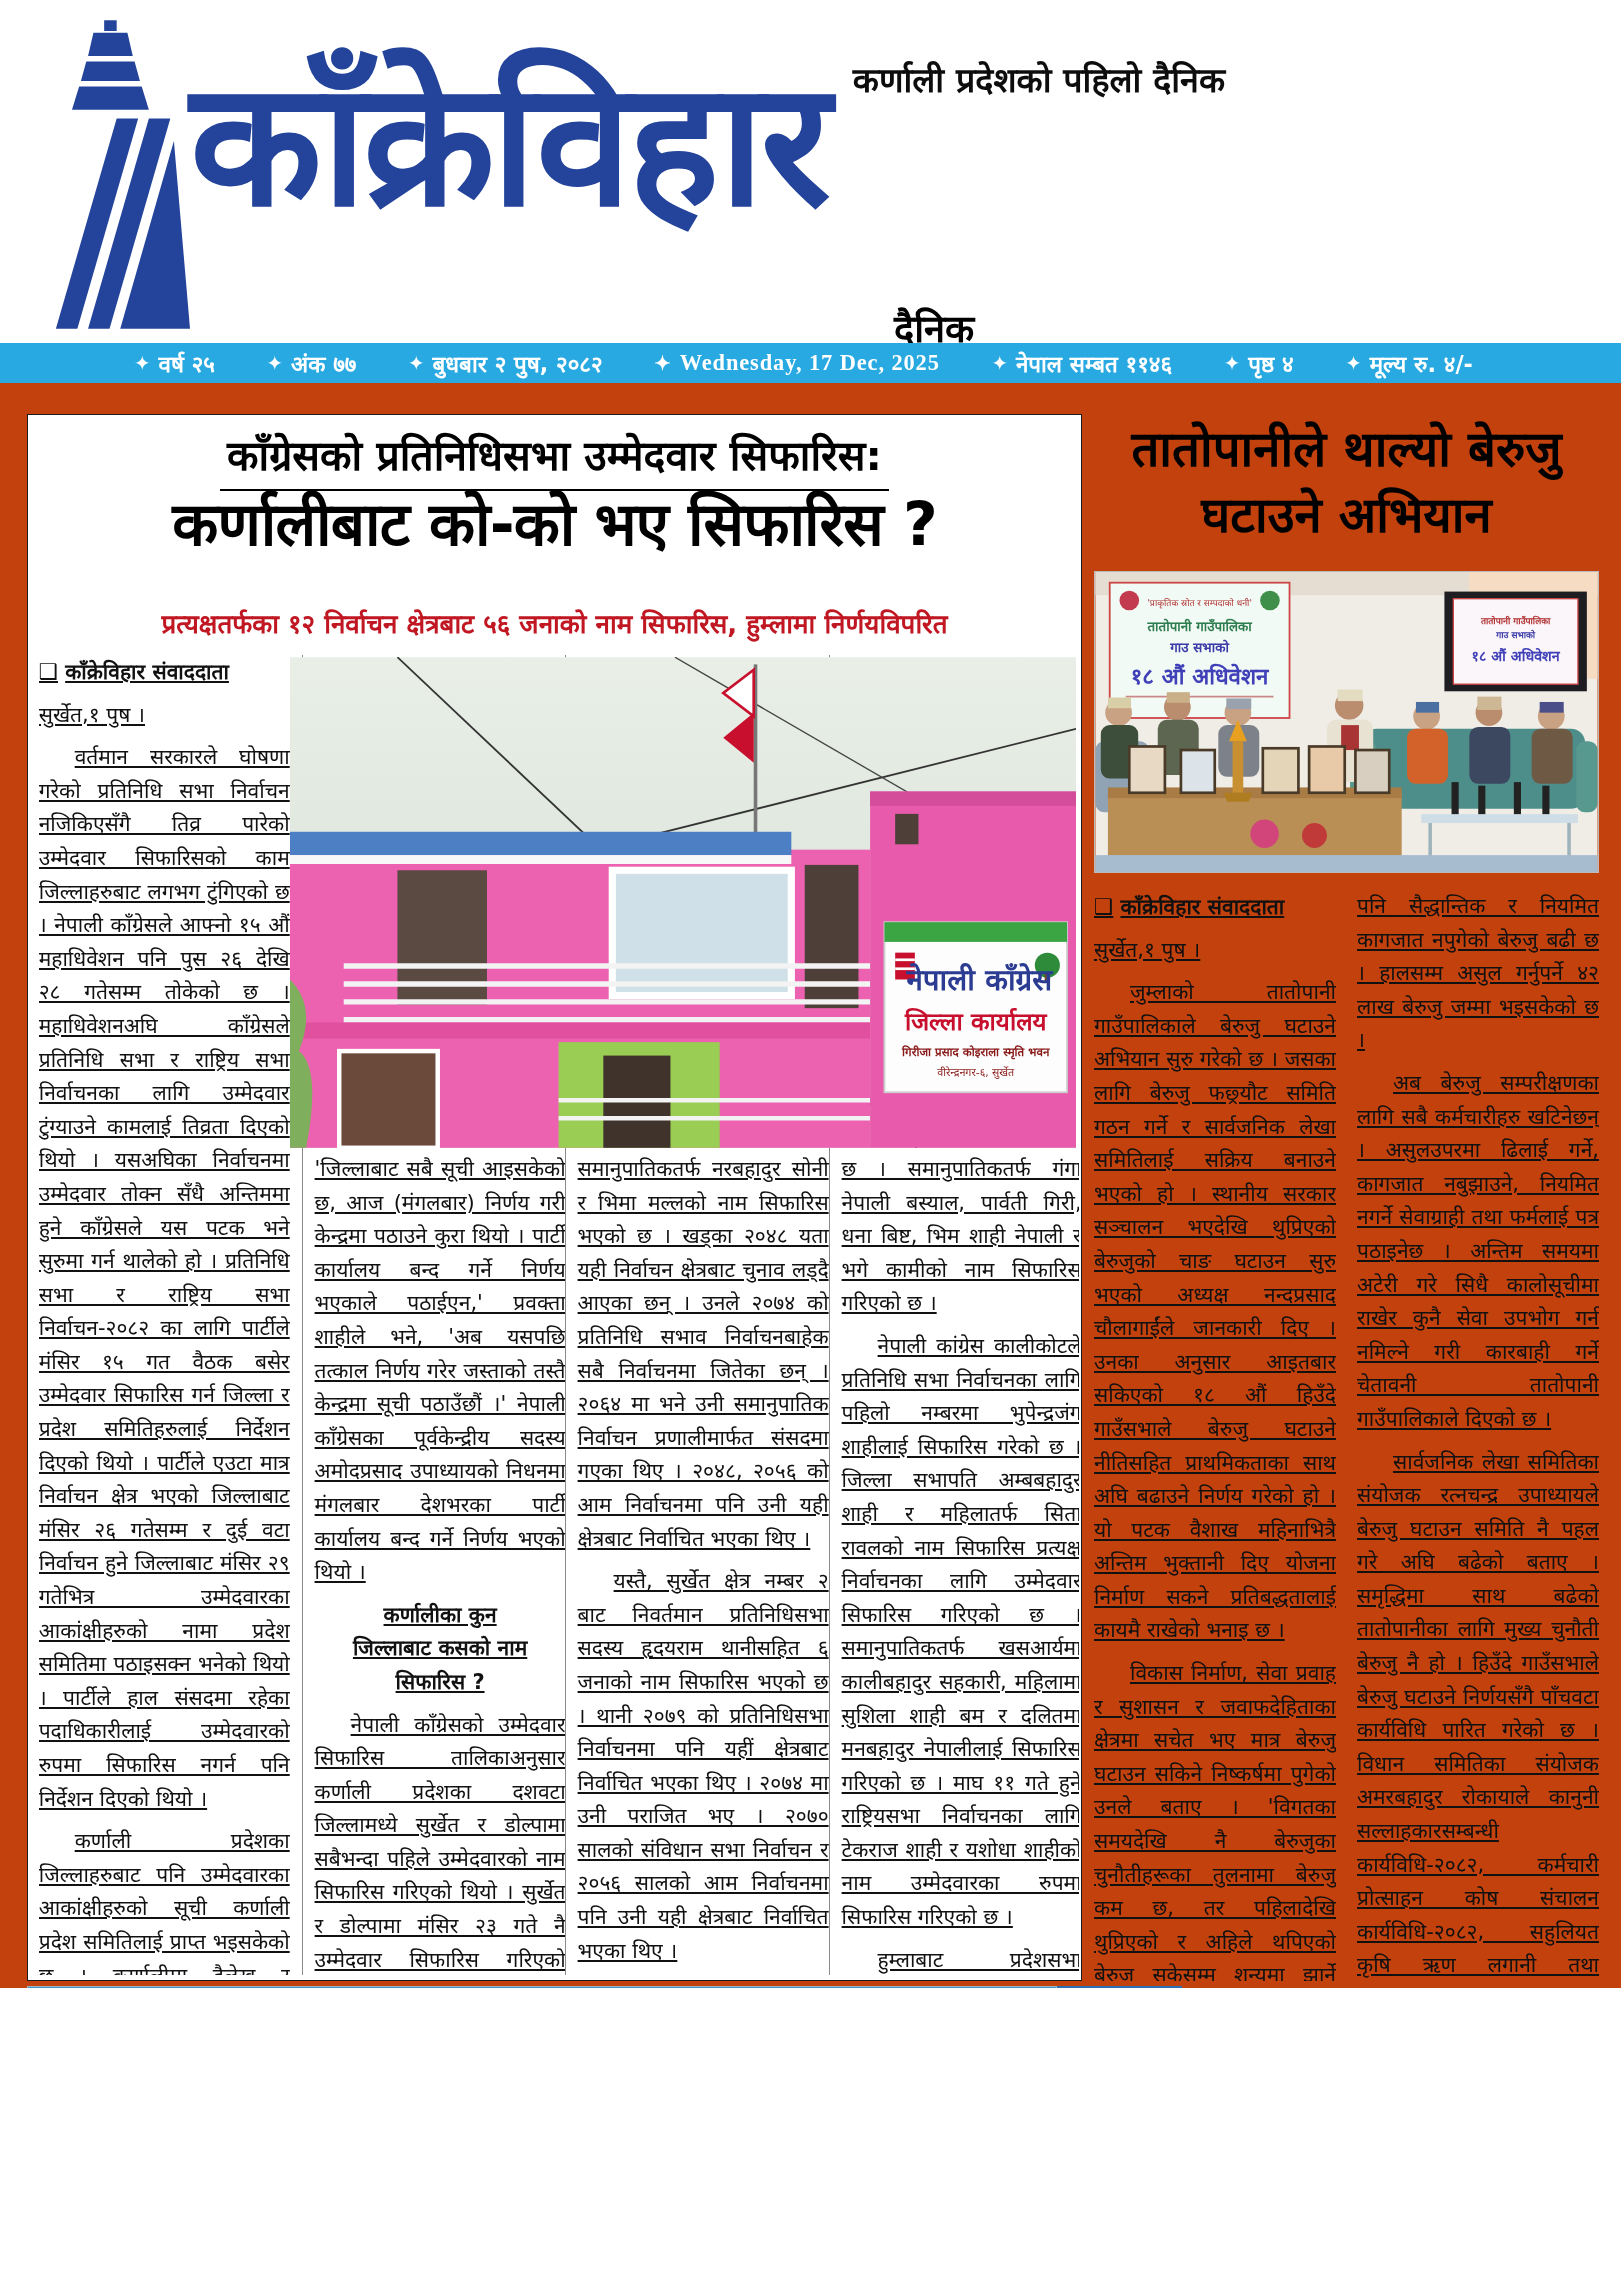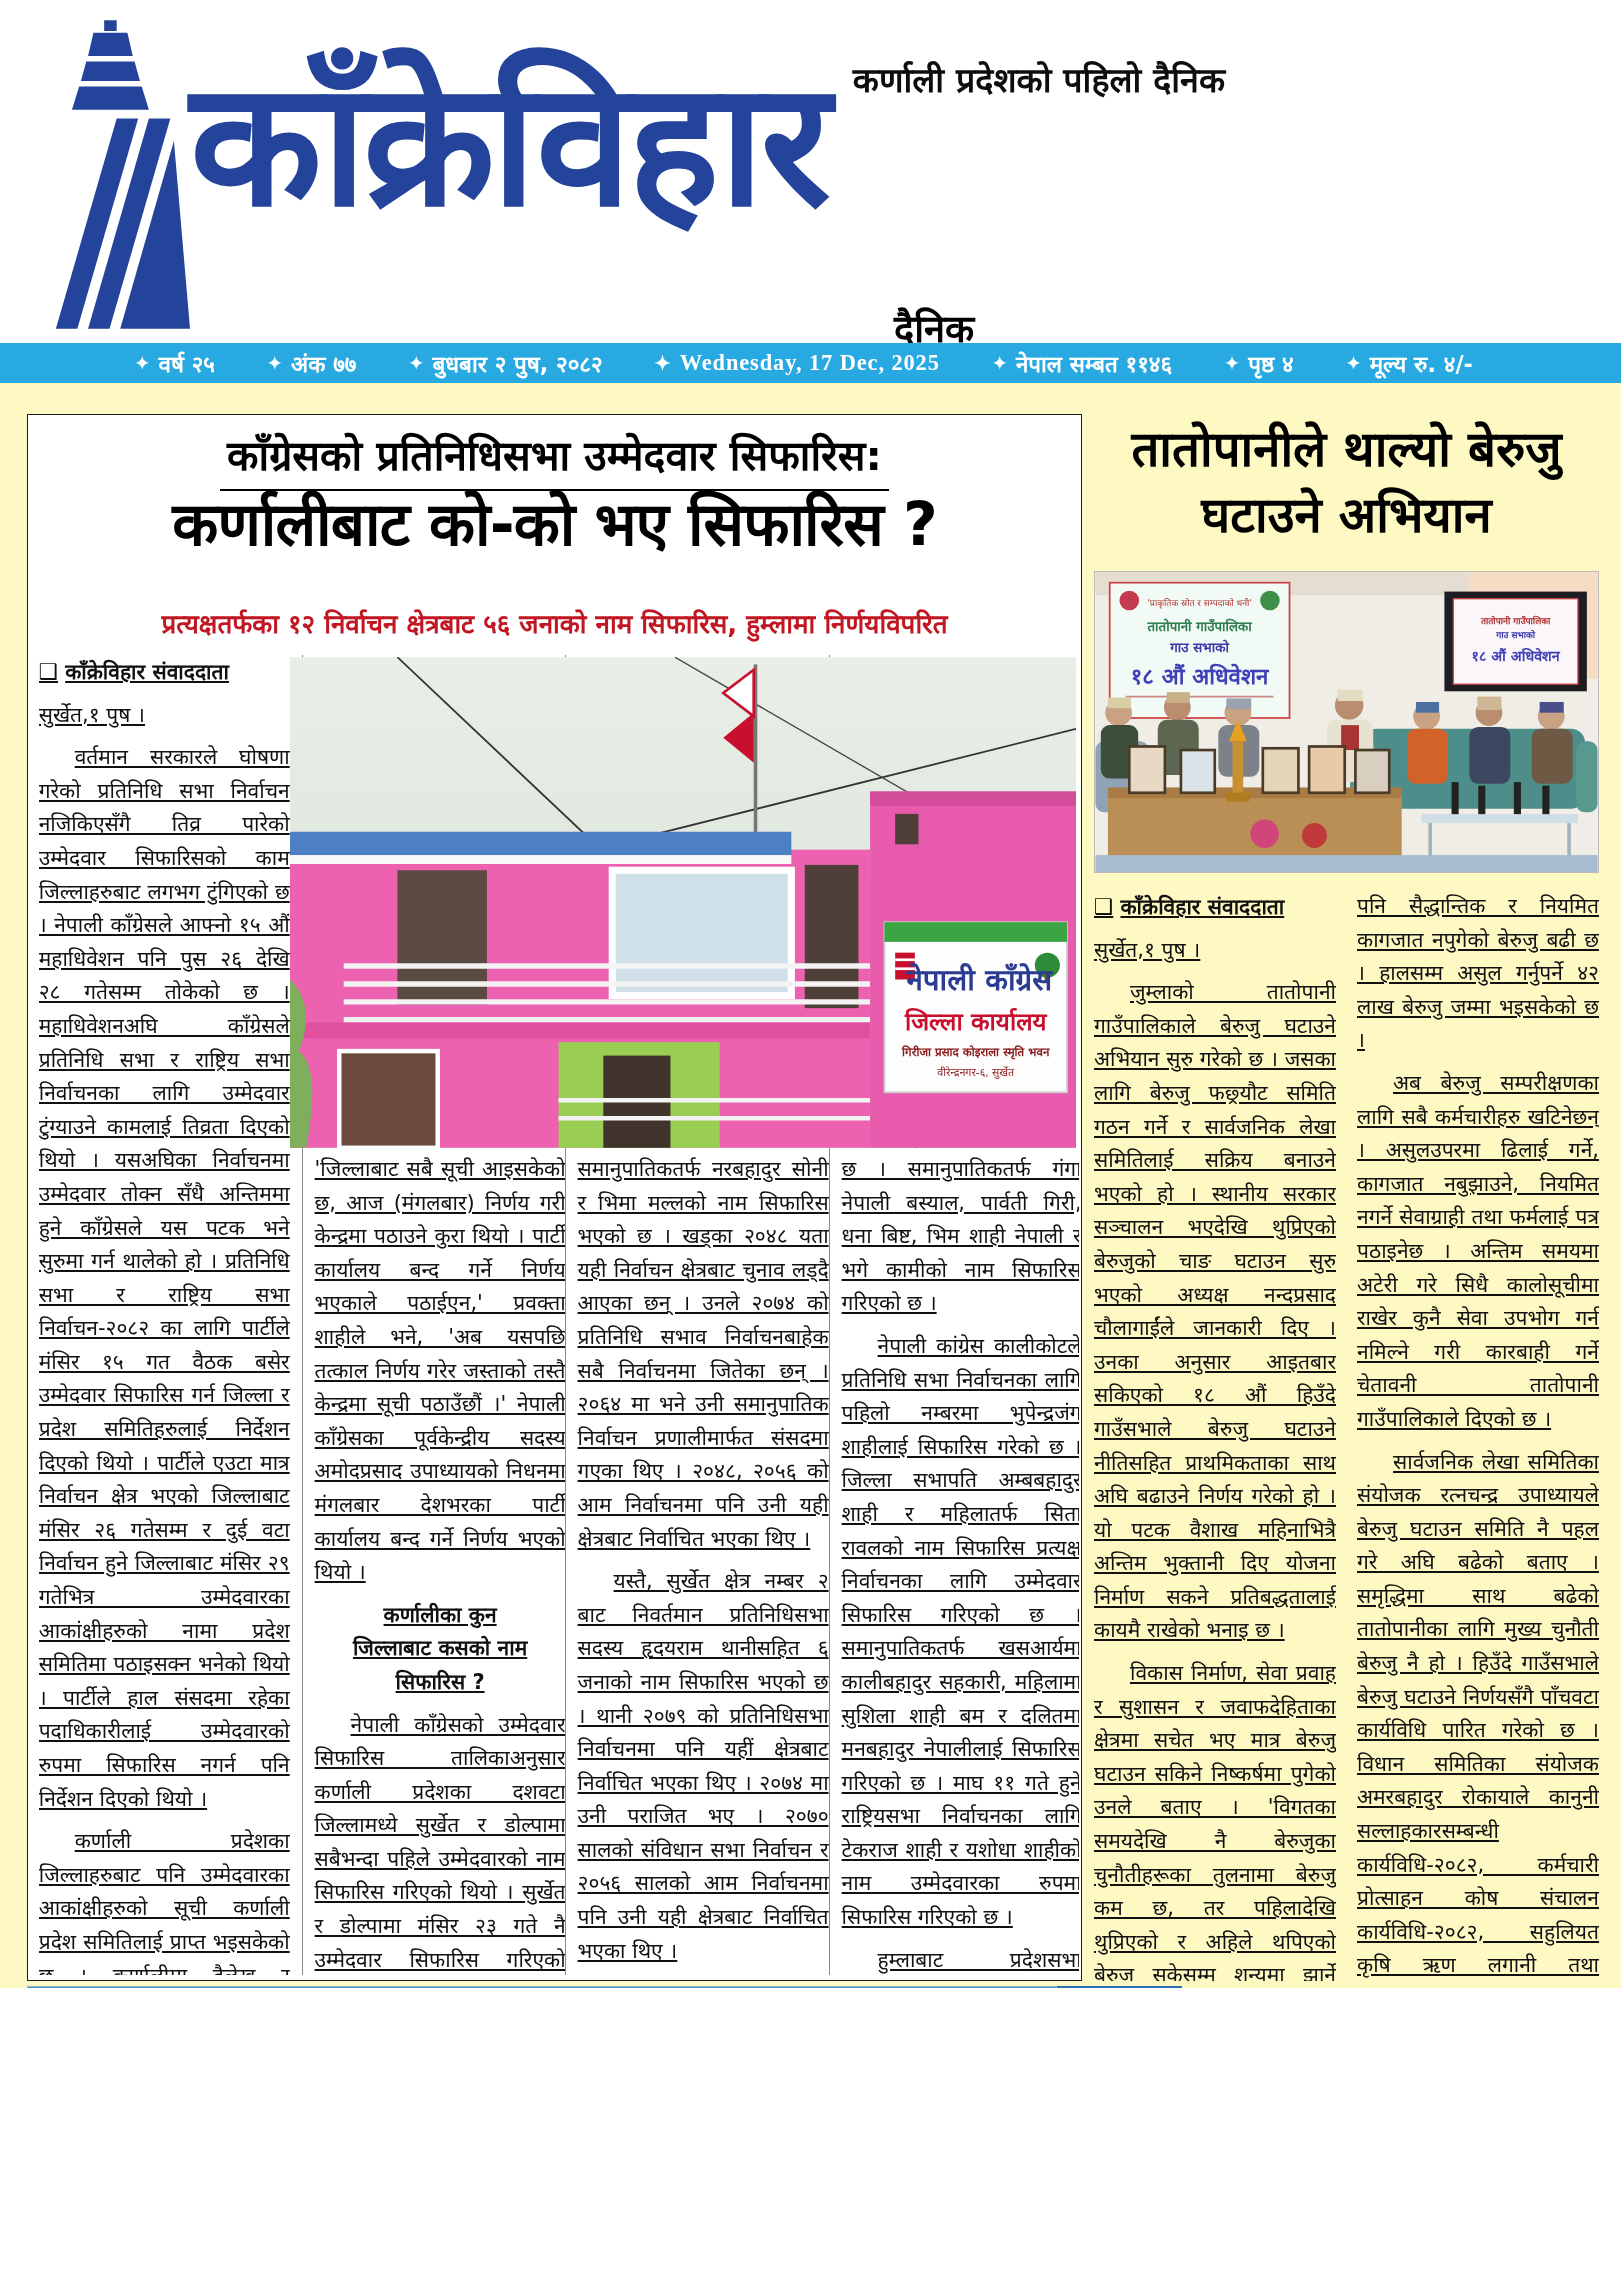--- a/index.html
+++ b/index.html
@@ -1,16 +1,16 @@
 <!DOCTYPE html>
 <html style="font-size:14.3px"><head>
 <meta charset="utf-8">
 <style>
   html,body{margin:0;padding:0;background:#fff;}
-  .page{position:relative;width:1621px;height:1988px;background:#fef9c3;overflow:hidden;
+  .page{position:relative;width:1621px;height:1988px;background:#c2410c;overflow:hidden;
         font-family:"DejaVu Sans","Liberation Sans",sans-serif;color:#111;}
   
   .masthead{position:absolute;left:0;top:0;width:1621px;height:343px;background:#fff;}
   .logo{position:absolute;left:38px;top:19.7px;width:152px;height:309px;}
   .m-title{position:absolute;left:190px;top:-34px;width:806px;height:358px;
            font-size:172px;font-weight:bold;color:#24449B;line-height:358px;letter-spacing:-3.6px;white-space:nowrap;}
   .m-tagline{position:absolute;right:396px;top:56px;font-size:34px;font-weight:600;color:#0d0d0d;white-space:nowrap;}
   .m-dainik{position:absolute;left:894px;top:301px;font-size:38px;font-weight:bold;color:#000;}
   
   .datebar{position:absolute;left:0;top:343px;width:1621px;height:40px;background:#29A9E1;

